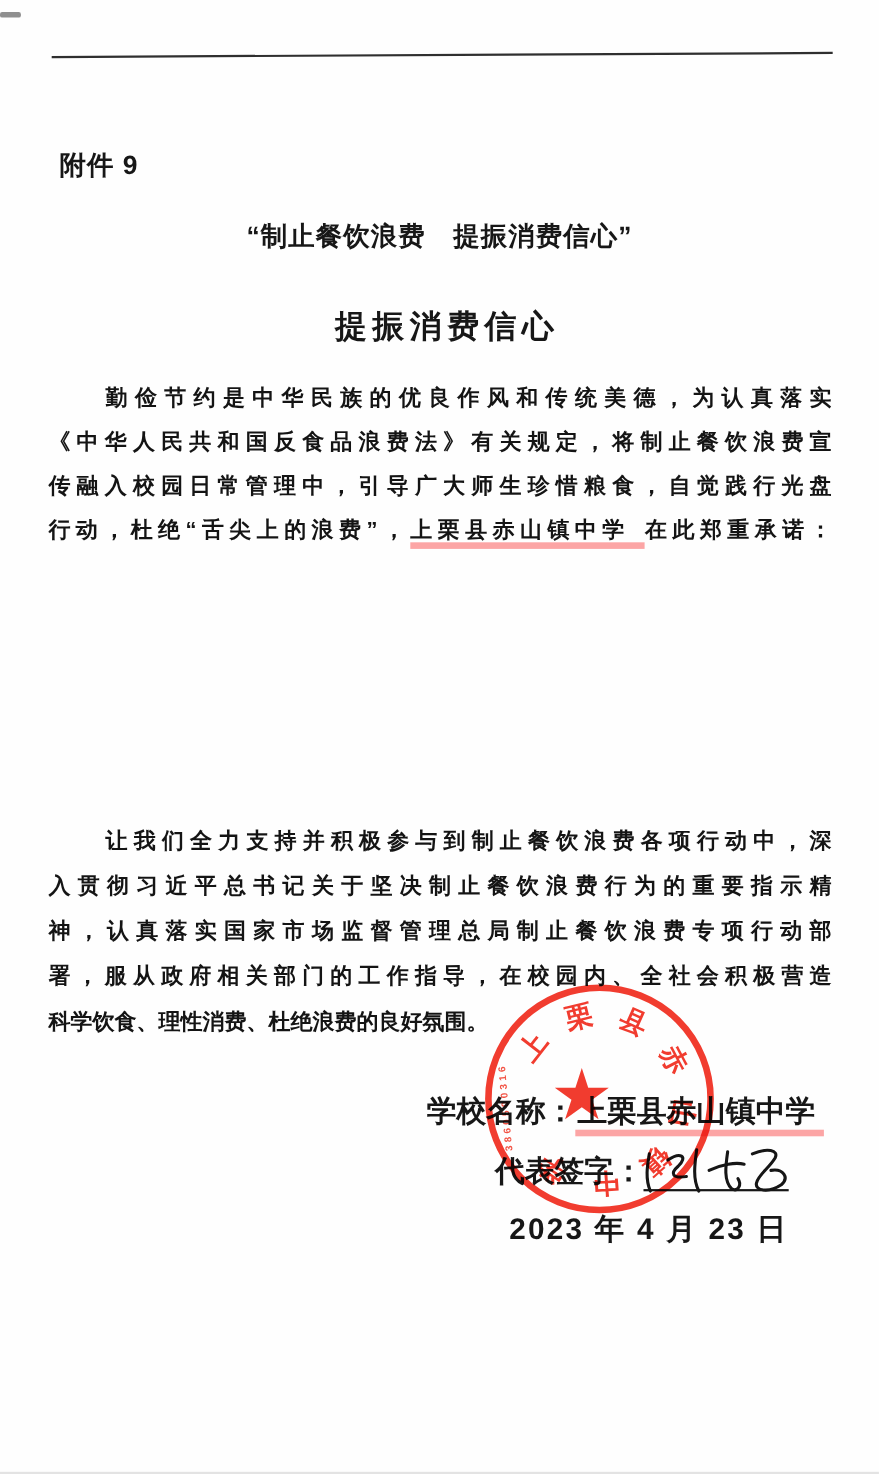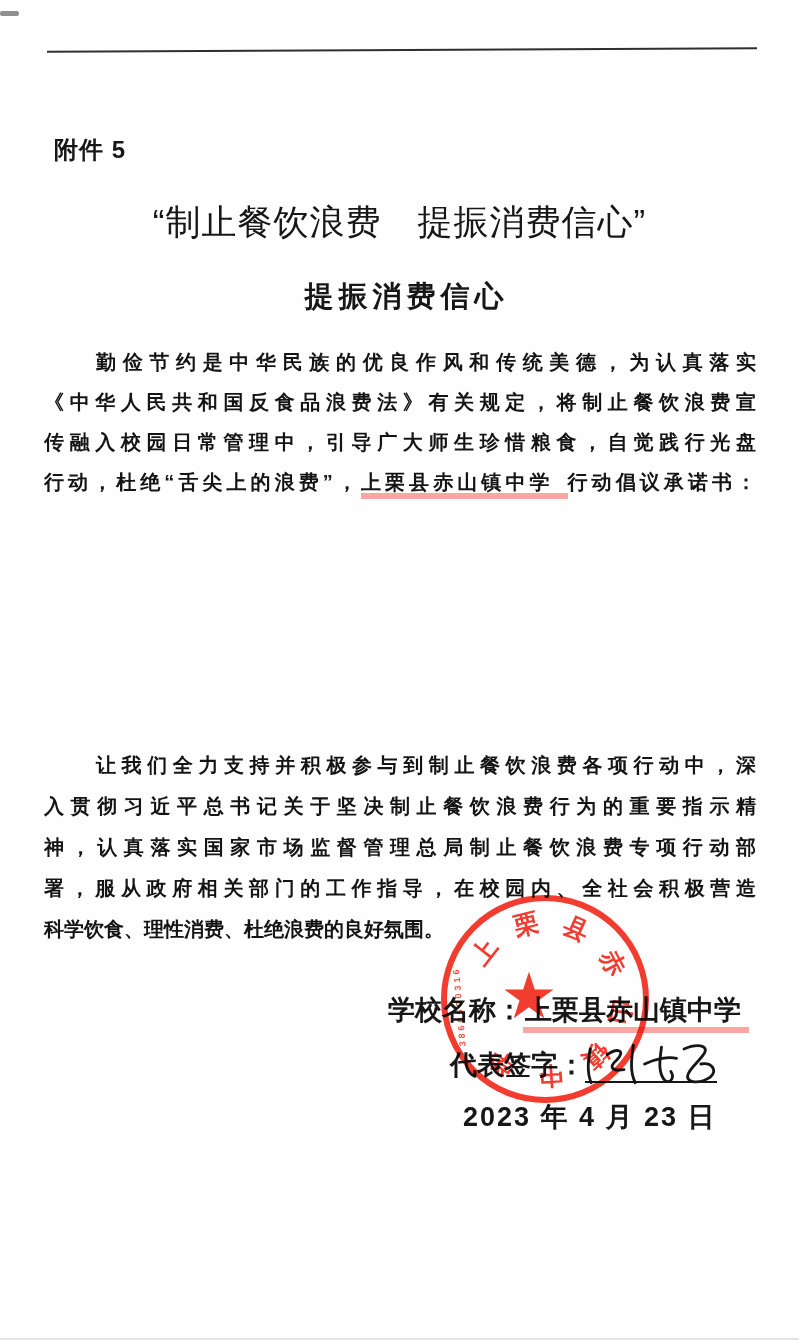--- a/index.html
+++ b/index.html
@@ -11,21 +11,21 @@
     font-family:"Liberation Sans","DejaVu Sans",sans-serif;
     color:#171717;
   }
   
   .scan-dash{position:absolute;left:0;top:11px;width:19px;height:5px;background:#8f8f8f;border-radius:2px;}
   .header-rule{position:absolute;left:47px;top:49px;width:710px;height:2px;background:#2f2f2f;transform:rotate(-0.3deg);}
   .bottom-edge{position:absolute;left:0;bottom:0;width:100%;height:2px;background:#e3e3e3;}
 
   .attachment{position:absolute;left:54px;top:134px;font-size:24px;font-weight:600;letter-spacing:1px;}
 
-  .doc-title{position:absolute;left:0;right:0;top:199px;text-align:center;font-size:35px;font-weight:400;letter-spacing:1px;}
+  .doc-title{position:absolute;left:0;right:0;top:199px;text-align:center;font-size:24px;font-weight:700;letter-spacing:1px;}
   .doc-subtitle{position:absolute;left:14px;right:0;top:277px;text-align:center;font-size:29px;font-weight:700;letter-spacing:5px;}
 
   .para{position:absolute;left:44px;width:712px;font-size:20px;font-weight:600;color:#141414;}
   .p1{top:342px;line-height:40px;}
   .p2{top:551px;line-height:48px;}
   .p3{top:745px;line-height:41px;}
   .tl{width:100%;}
   .just{text-align:justify;text-align-last:justify;overflow:hidden;}
   .plain{text-align:left;}
   .indent{text-indent:52px;}
@@ -68,31 +68,31 @@
   .s7{transform:translate(-50%,-50%) rotate(214deg) translateY(-77px);}
 </style>
 </head>
 <body>
 
 <div class="page">
 
   <div class="scan-dash"></div>
   <div class="header-rule"></div>
 
-  <div class="attachment">附件 5</div>
+  <div class="attachment">附件 9</div>
 
   <div class="doc-title">“制止餐饮浪费　提振消费信心”</div>
   <div class="doc-subtitle">提振消费信心</div>
 
   <div class="para p1">
     <div class="tl just indent">勤俭节约是中华民族的优良作风和传统美德，为认真落实</div>
     <div class="tl just">《中华人民共和国反食品浪费法》有关规定，将制止餐饮浪费宣</div>
     <div class="tl just">传融入校园日常管理中，引导广大师生珍惜粮食，自觉践行光盘</div>
     <div class="tl just">
-      <span>行动，杜绝“舌尖上的浪费”，</span><span class="uline school-inline">上栗县赤山镇中学</span><span>行动倡议承诺书：</span>
+      <span>行动，杜绝“舌尖上的浪费”，</span><span class="uline school-inline">上栗县赤山镇中学</span><span>在此郑重承诺：</span>
     </div>
   </div>
 
 
   <div class="para p3">
     <div class="tl just indent">让我们全力支持并积极参与到制止餐饮浪费各项行动中，深</div>
     <div class="tl just">入贯彻习近平总书记关于坚决制止餐饮浪费行为的重要指示精</div>
     <div class="tl just">神，认真落实国家市场监督管理总局制止餐饮浪费专项行动部</div>
     <div class="tl just">署，服从政府相关部门的工作指导，在校园内、全社会积极营造</div>
     <div class="tl plain">科学饮食、理性消费、杜绝浪费的良好氛围。</div>

